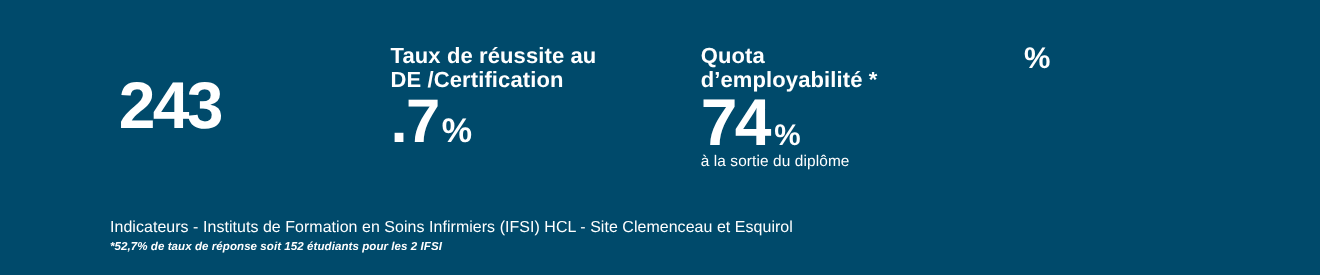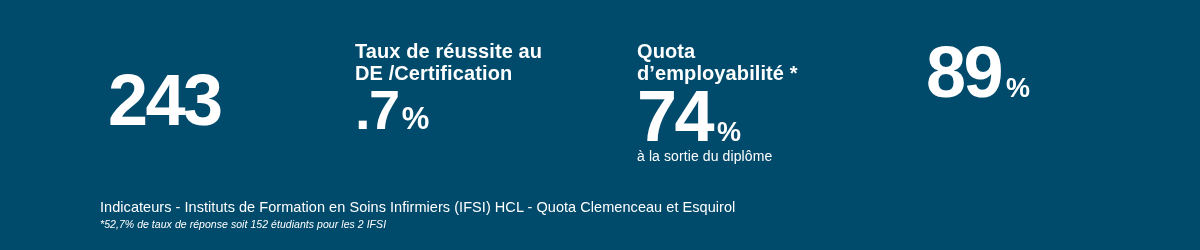--- a/index.html
+++ b/index.html
@@ -39,21 +39,21 @@
   }
 
   .metric-value {
     display: flex;
     align-items: baseline;
     margin-top: 2px;
     line-height: 1;
   }
 
   .val-main {
-    font-size: 72px;
+    font-size: 60px;
     font-weight: bold;
     letter-spacing: -2.5px;
     line-height: 0.86;
     text-align: right;
   }
 
   .val-dec {
     font-size: 56px;
     font-weight: bold;
     letter-spacing: -1.5px;
@@ -97,21 +97,21 @@
   .footer-main {
     font-size: 14.5px;
     font-weight: normal;
     line-height: 18px;
     letter-spacing: 0.05px;
     white-space: nowrap;
   }
   .footer-note {
     font-size: 10.5px;
     font-style: italic;
-    font-weight: normal;
+    font-weight: bold;
     line-height: 14px;
     letter-spacing: 0.05px;
     white-space: nowrap;
     margin-top: 1px;
   }
 </style>
 </head>
 <body>
 
 <div class="banner">
@@ -136,23 +136,22 @@
 d’employabilité *</div>
     <div class="metric-value">
       <span class="val-main">74</span>
       <span class="val-unit small">%</span>
     </div>
     <div class="metric-sub">à la sortie du diplôme</div>
   </div>
 
   <div class="metric" id="metric-satisf">
     <div class="metric-value">
-      <span class="val-main">89</span>
       <span class="val-unit small">%</span>
     </div>
   </div>
 
   <div class="footer">
-    <div class="footer-main">Indicateurs - Instituts de Formation en Soins Infirmiers (IFSI) HCL - Quota Clemenceau et Esquirol</div>
+    <div class="footer-main">Indicateurs - Instituts de Formation en Soins Infirmiers (IFSI) HCL - Site Clemenceau et Esquirol</div>
     <div class="footer-note">*52,7% de taux de réponse soit 152 étudiants pour les 2 IFSI</div>
   </div>
 
 </div>
 
 </body></html>

